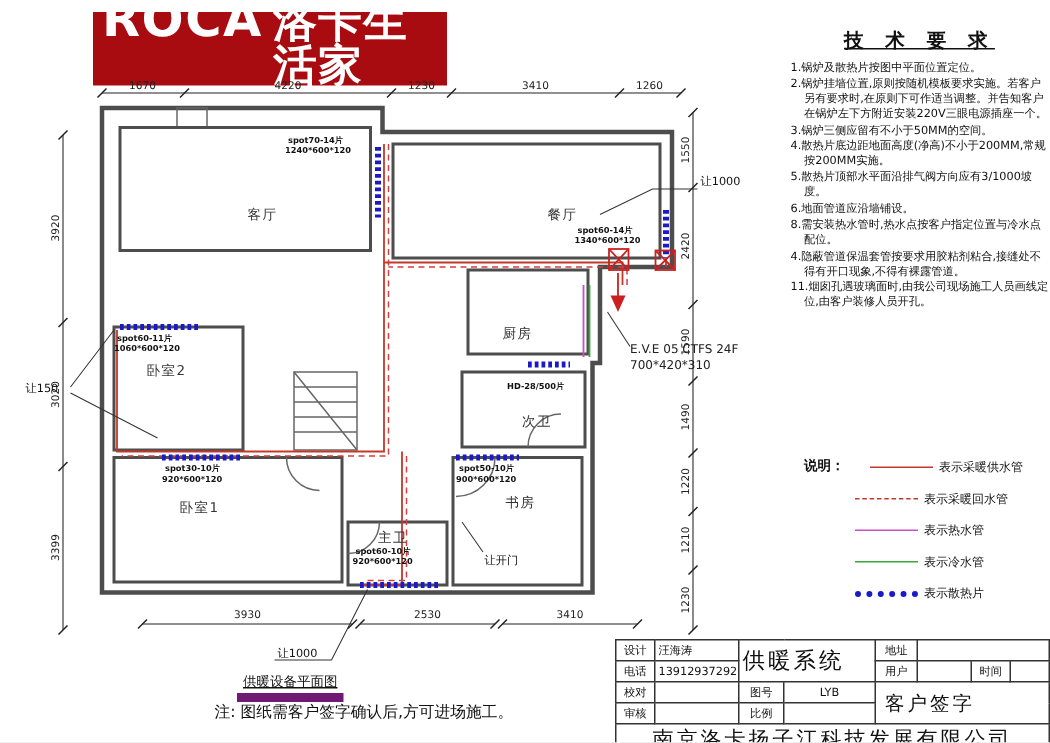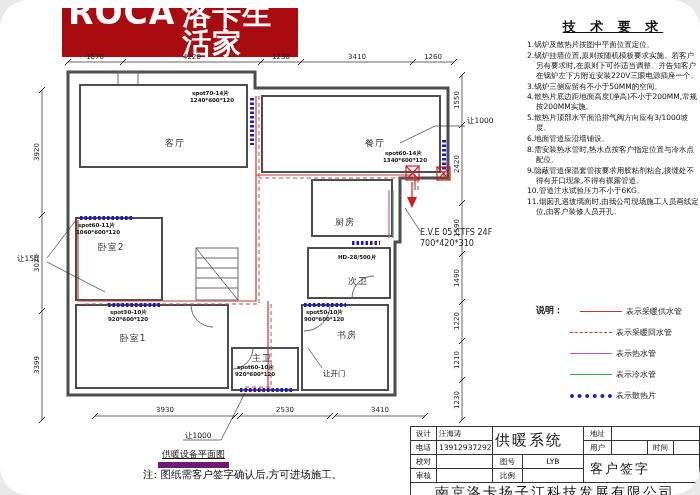--- a/index.html
+++ b/index.html
@@ -1,16 +1,16 @@
 <!DOCTYPE html>
 <html><head>
 <meta charset="utf-8">
 <style>
   html,body{margin:0;padding:0;background:#e8e8e8;font-family:"DejaVu Sans",sans-serif;}
-  #stage{position:relative;width:700px;height:495px;background:#ffffff;overflow:hidden;color:#222;border-radius:28px;}
+  #stage{position:relative;width:700px;height:495px;background:#ffffff;overflow:hidden;color:#222;}
 
   
   .banner{position:absolute;left:62px;top:8px;width:236px;height:49px;background:#a80b10;color:#fff;
           display:flex;flex-direction:column;justify-content:center;padding:0 6px;box-sizing:border-box;}
   .banner .row1{display:flex;align-items:baseline;gap:7px;line-height:1;}
   .banner .roca{font-size:33px;font-weight:800;letter-spacing:1px;}
   .banner .cn{font-size:29px;font-weight:700;letter-spacing:1px;}
   .banner .tagline{display:flex;gap:26px;font-size:6.5px;letter-spacing:4px;margin-top:3px;opacity:.92;padding-left:14px;}
 
   
@@ -83,22 +83,21 @@
 
   <div class="tech">
     <h3>技 术 要 求</h3>
     <p class="item">1.锅炉及散热片按图中平面位置定位。</p>
     <p class="item">2.锅炉挂墙位置,原则按随机模板要求实施。若客户另有要求时,在原则下可作适当调整。并告知客户在锅炉左下方附近安装220V三眼电源插座一个。</p>
     <p class="item">3.锅炉三侧应留有不小于50MM的空间。</p>
     <p class="item">4.散热片底边距地面高度(净高)不小于200MM,常规按200MM实施。</p>
     <p class="item">5.散热片顶部水平面沿排气阀方向应有3/1000坡度。</p>
     <p class="item">6.地面管道应沿墙铺设。</p>
     <p class="item">8.需安装热水管时,热水点按客户指定位置与冷水点配位。</p>
-    <p class="item">9.隐蔽管道保温套管按要求用胶粘剂粘合,接缝处不得有开口现象,不得有裸露管道。</p>
-    <p class="item">10.管道注水试验压力不小于6KG。</p>
+    <p class="item">4.隐蔽管道保温套管按要求用胶粘剂粘合,接缝处不得有开口现象,不得有裸露管道。</p>
     <p class="item">11.烟囱孔遇玻璃面时,由我公司现场施工人员画线定位,由客户装修人员开孔。</p>
   </div>
 
   <div class="legend">
     <span class="hdr">说明：</span>
     <div class="entry">
       <span class="sample s-supply"></span>
       <span>表示采暖供水管</span>
     </div>
     <div class="entry">

